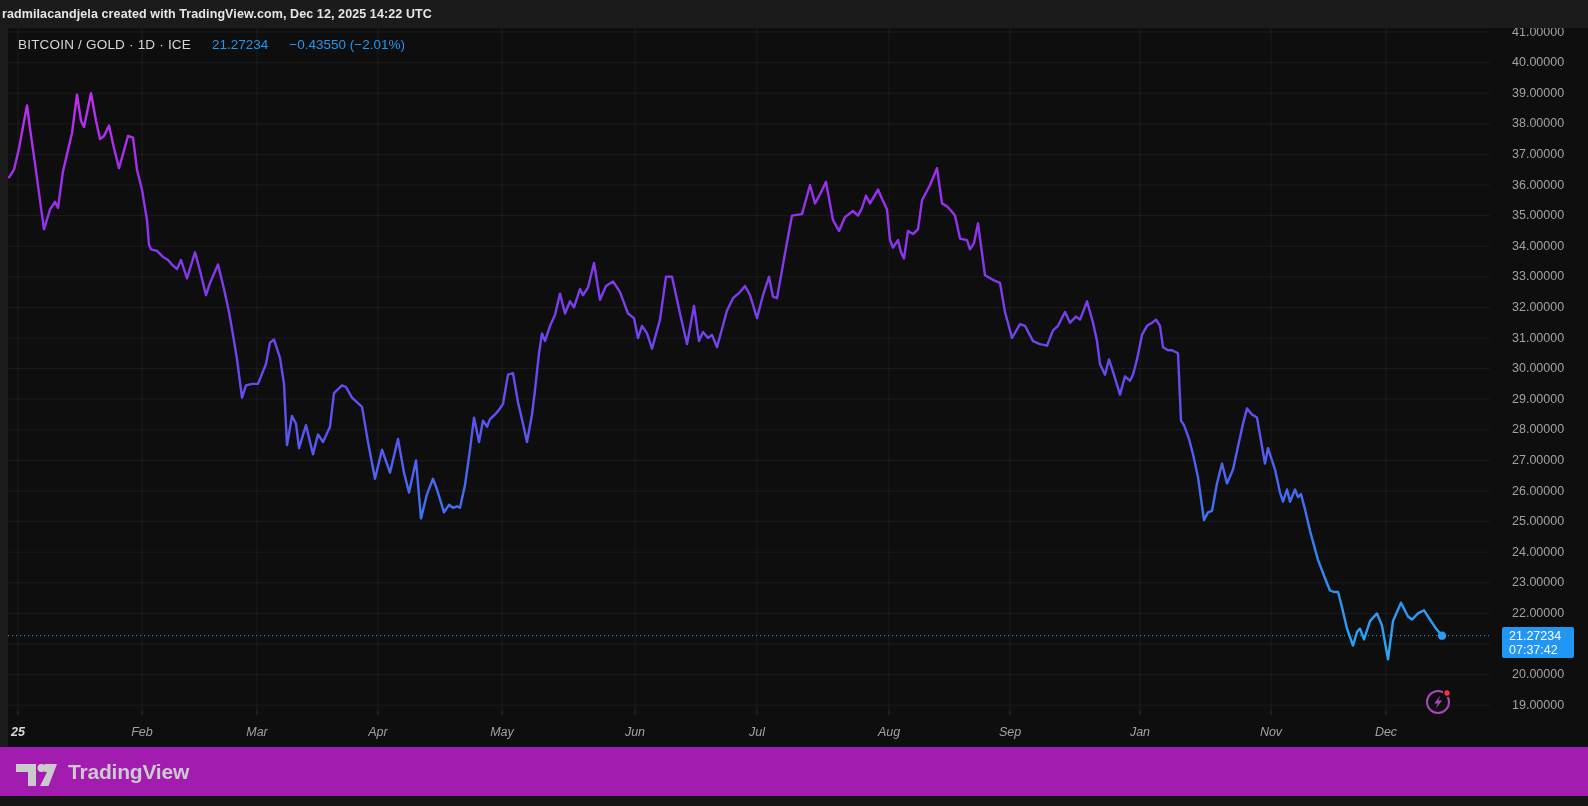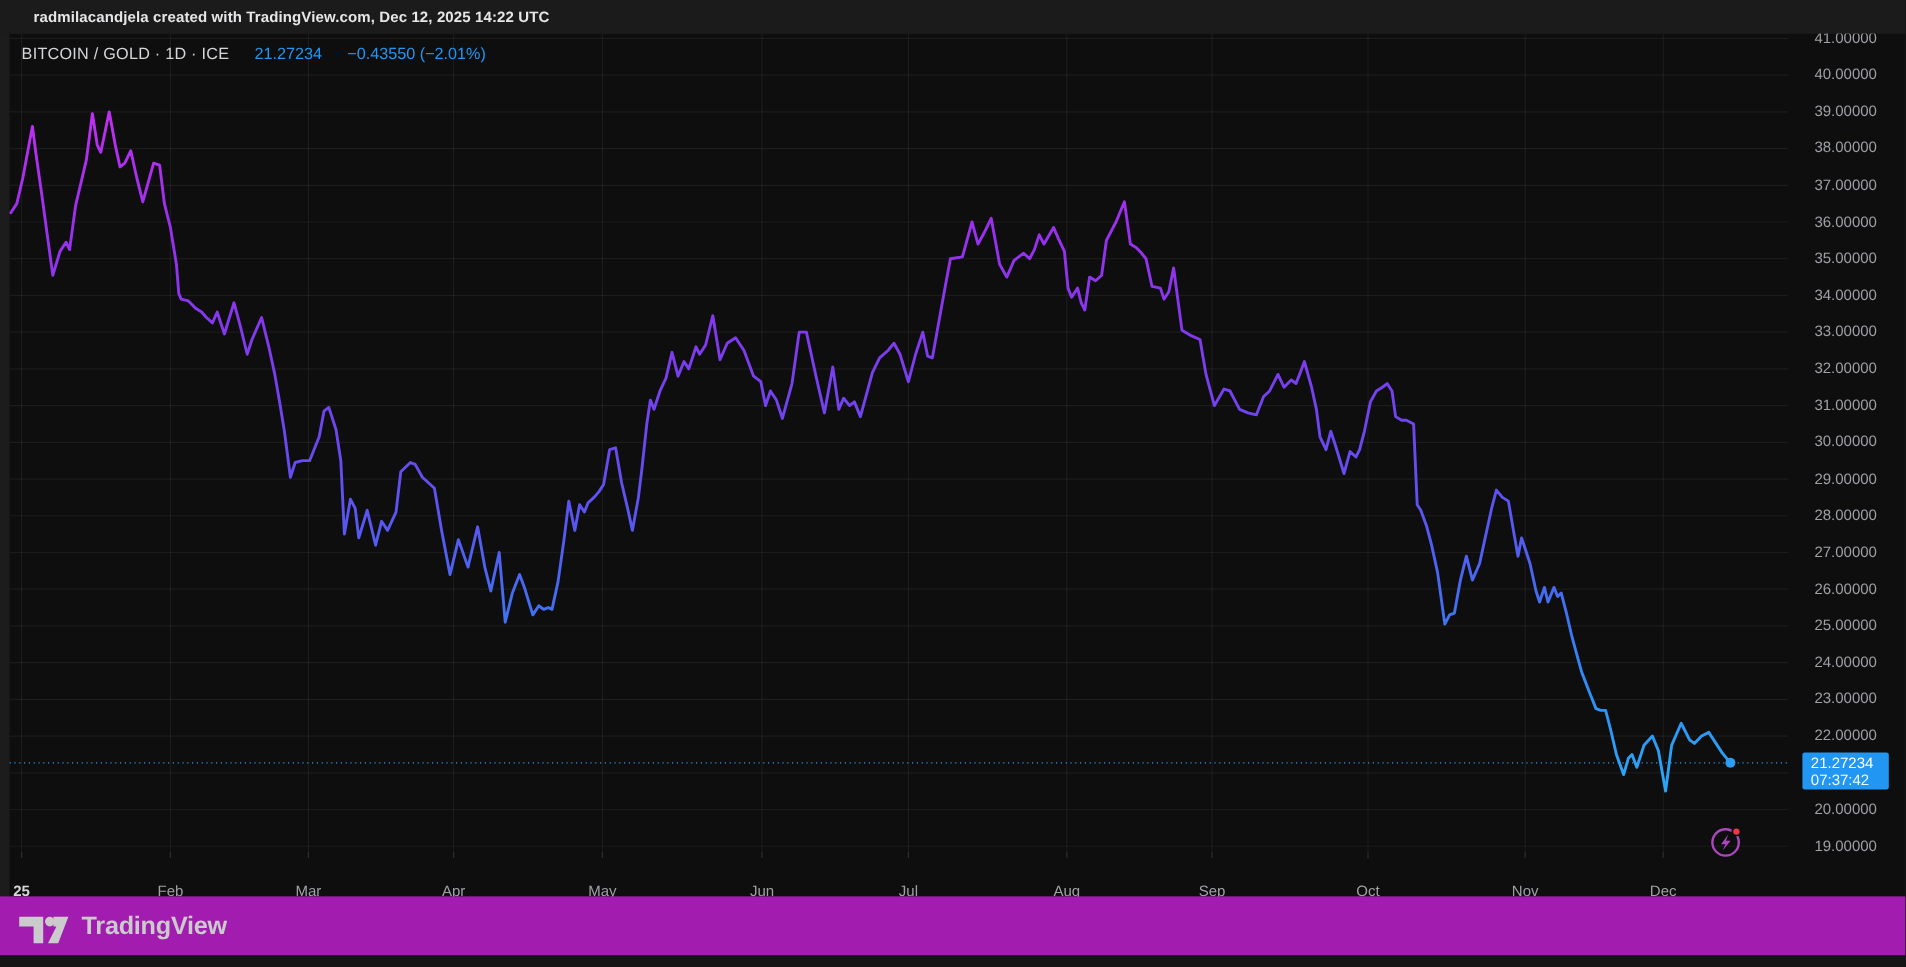--- a/index.html
+++ b/index.html
@@ -5,21 +5,21 @@
   * { margin:0; padding:0; box-sizing:border-box; }
   html,body { width:1588px; height:806px; overflow:hidden; }
   body {
     background:#1c1c1c;
     font-family:"Liberation Sans", sans-serif;
     position:relative;
     -webkit-font-smoothing:antialiased;
   }
   .top-bar {
     position:absolute; left:0; top:0; width:1588px; height:28px;
-    background:#1b1b1b; display:flex; align-items:center; padding-left:28px;
+    background:#1b1b1b; display:flex; align-items:center; padding-left:2px;
     z-index:6;
   }
   .top-bar .attr-text { color:#e6e6e8; font-size:12.5px; font-weight:700; letter-spacing:.1px; }
   .chart-canvas {
     position:absolute; left:8px; top:28px; width:1580px; height:719px;
     background:#0e0e0e; z-index:1;
   }
   #chart-svg { position:absolute; left:0; top:0; width:1588px; height:806px; z-index:2; pointer-events:none; }
   .symbol-row {
     position:absolute; left:18px; top:35px; height:18px; z-index:5;
@@ -31,22 +31,22 @@
   .y-axis {
     position:absolute; left:1490px; top:28px; width:98px; height:682px; z-index:4;
   }
   .y-label {
     position:absolute; left:22px; color:#a0a1a7; font-size:12.5px; white-space:nowrap;
   }
   .x-axis {
     position:absolute; left:8px; top:710px; width:1580px; height:37px; z-index:4;
   }
   .x-label {
-    position:absolute; top:26px; transform:translateX(-50%);
-    color:#a0a1a7; font-size:12.5px; white-space:nowrap;
+    position:absolute; top:15px; transform:translateX(-50%);
+    color:#a0a1a7; font-size:12.5px; white-space:nowrap;font-style:italic;
   }
   .x-label.year { color:#d6d7da; font-weight:700; }
   .price-label {
     position:absolute; left:1502px; top:627px; width:72px; height:31px;
     border-radius:2px; z-index:5; padding:1px 0 0 7px;
     display:flex; flex-direction:column; justify-content:center; line-height:14px;
   }
   .price-label .pl-price { color:#ffffff; font-size:12.5px; }
   .price-label .pl-countdown { color:rgba(255,255,255,.95); font-size:12.5px; }
   .lightning-btn { position:absolute; left:1424px; top:688px; width:30px; height:30px; z-index:5; cursor:pointer; }
@@ -166,21 +166,21 @@
 <div class="x-axis">
     <div class="x-label year" style="left: 10px;">25</div>
     <div class="x-label" style="left: 134px;">Feb</div>
     <div class="x-label" style="left: 249px;">Mar</div>
     <div class="x-label" style="left: 370px;">Apr</div>
     <div class="x-label" style="left: 494px;">May</div>
     <div class="x-label" style="left: 627px;">Jun</div>
     <div class="x-label" style="left: 749px;">Jul</div>
     <div class="x-label" style="left: 881px;">Aug</div>
     <div class="x-label" style="left: 1002px;">Sep</div>
-    <div class="x-label" style="left: 1132px;">Oct</div>
+    <div class="x-label" style="left: 1132px;">Jan</div>
     <div class="x-label" style="left: 1263px;">Nov</div>
     <div class="x-label" style="left: 1378px;">Dec</div>
   </div>
 
 <div class="price-label" style="background: rgb(33, 150, 243); top: 626.666px;">
   <span class="pl-price">21.27234</span>
   <span class="pl-countdown">07:37:42</span>
 </div>
 
 <svg class="lightning-btn" viewBox="0 0 30 30" xmlns="http://www.w3.org/2000/svg">

